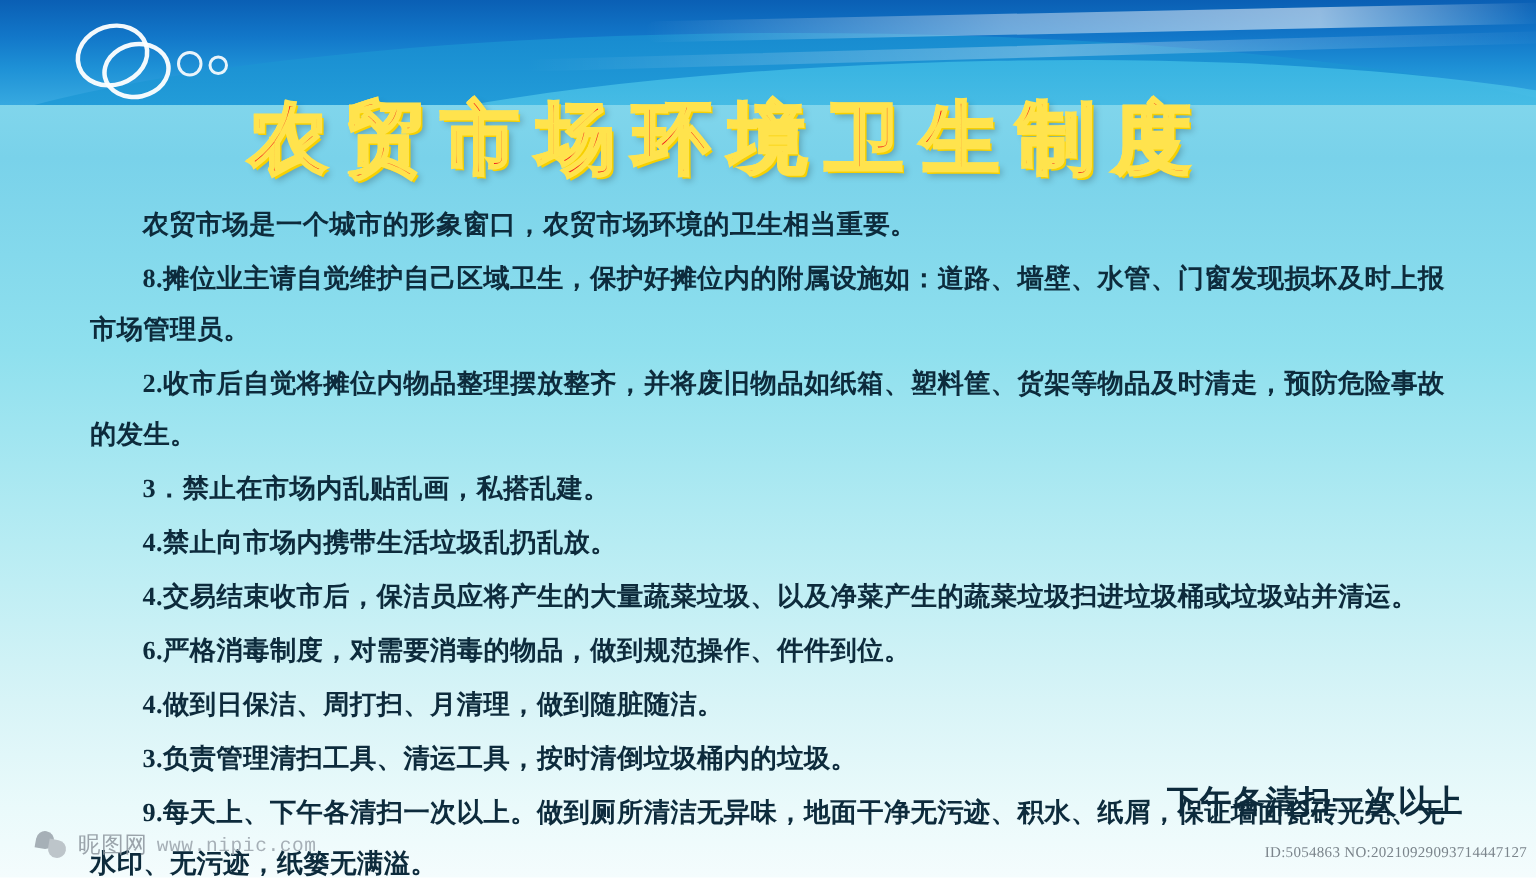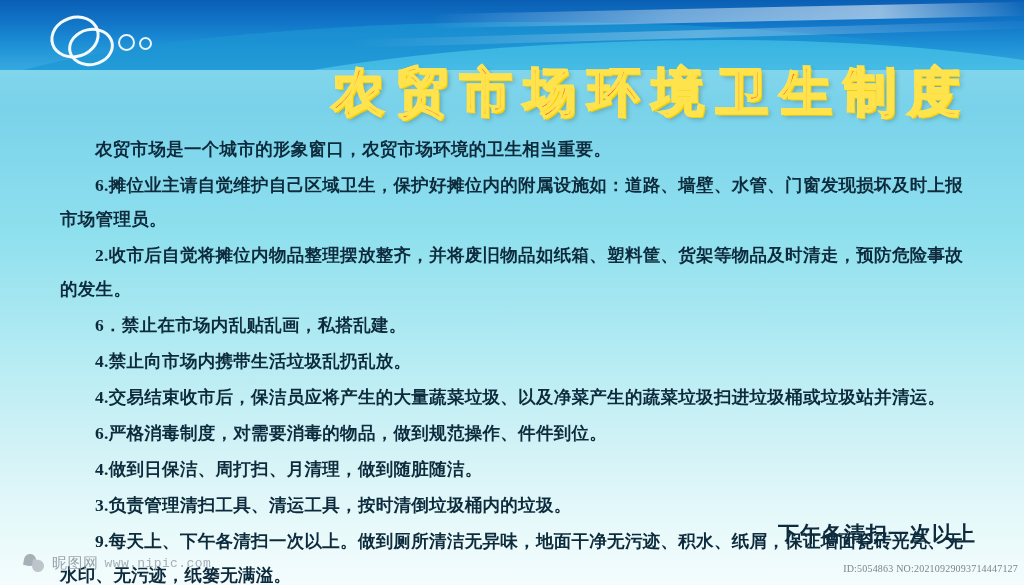--- a/index.html
+++ b/index.html
@@ -82,21 +82,21 @@
     border-radius: 50%;
   }
   .dot-1 { left: 74px; top: 24px; width: 13px; height: 13px; }
   .dot-2 { left: 95px; top: 27px; width: 9px;  height: 9px; }
 
   
   .title-wrap {
     position: absolute;
     left: 0; top: 58px;
     width: 972px;
-    text-align: right;
+    text-align: center;
   }
   .title {
     display: inline-block;
     font-family: "DejaVu Serif", "Liberation Serif", serif;
     font-size: 52px;
     font-weight: bold;
     letter-spacing: 12px;
     color: #f2141c;
     -webkit-text-stroke: 2px #ffe34d;
     text-shadow:
@@ -198,23 +198,23 @@
       <span class="dot dot-2"></span>
     </div>
   </div>
 
   <div class="title-wrap">
     <div class="title">农贸市场环境卫生制度</div>
   </div>
 
   <div class="content">
     <p class="para">农贸市场是一个城市的形象窗口，农贸市场环境的卫生相当重要。</p>
-    <p class="para">6.摊位业主请自觉维护自己区域卫生，保护好摊位内的附属设施如：道路、墙壁、水管、门窗发现损坏及时上报市场管理员。</p>
+    <p class="para">8.摊位业主请自觉维护自己区域卫生，保护好摊位内的附属设施如：道路、墙壁、水管、门窗发现损坏及时上报市场管理员。</p>
     <p class="para">2.收市后自觉将摊位内物品整理摆放整齐，并将废旧物品如纸箱、塑料筐、货架等物品及时清走，预防危险事故的发生。</p>
-    <p class="para">6．禁止在市场内乱贴乱画，私搭乱建。</p>
+    <p class="para">3．禁止在市场内乱贴乱画，私搭乱建。</p>
     <p class="para">4.禁止向市场内携带生活垃圾乱扔乱放。</p>
     <p class="para">4.交易结束收市后，保洁员应将产生的大量蔬菜垃圾、以及净菜产生的蔬菜垃圾扫进垃圾桶或垃圾站并清运。</p>
     <p class="para">6.严格消毒制度，对需要消毒的物品，做到规范操作、件件到位。</p>
     <p class="para">4.做到日保洁、周打扫、月清理，做到随脏随洁。</p>
     <p class="para">3.负责管理清扫工具、清运工具，按时清倒垃圾桶内的垃圾。</p>
     <p class="para">9.每天上、下午各清扫一次以上。做到厕所清洁无异味，地面干净无污迹、积水、纸屑，保证墙面瓷砖光亮、无水印、无污迹，纸篓无满溢。</p>
 
   </div>
 
   <div class="signature">下午各清扫一次以上</div>

